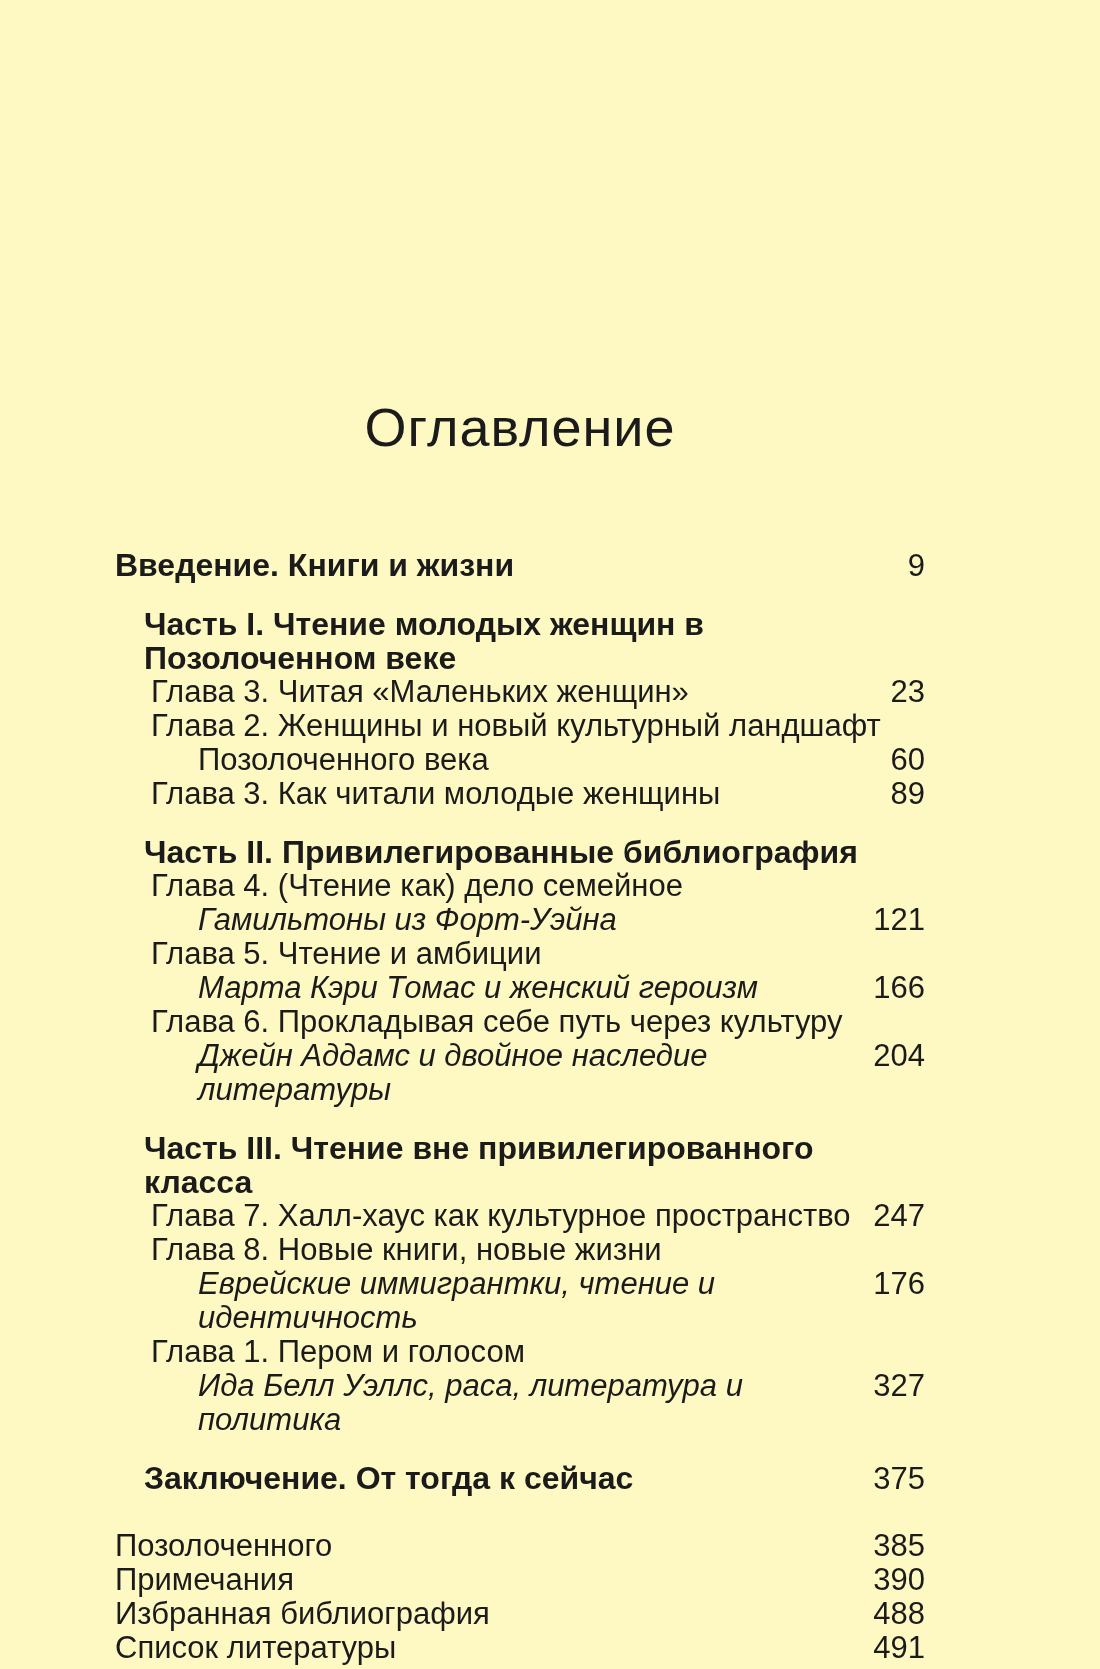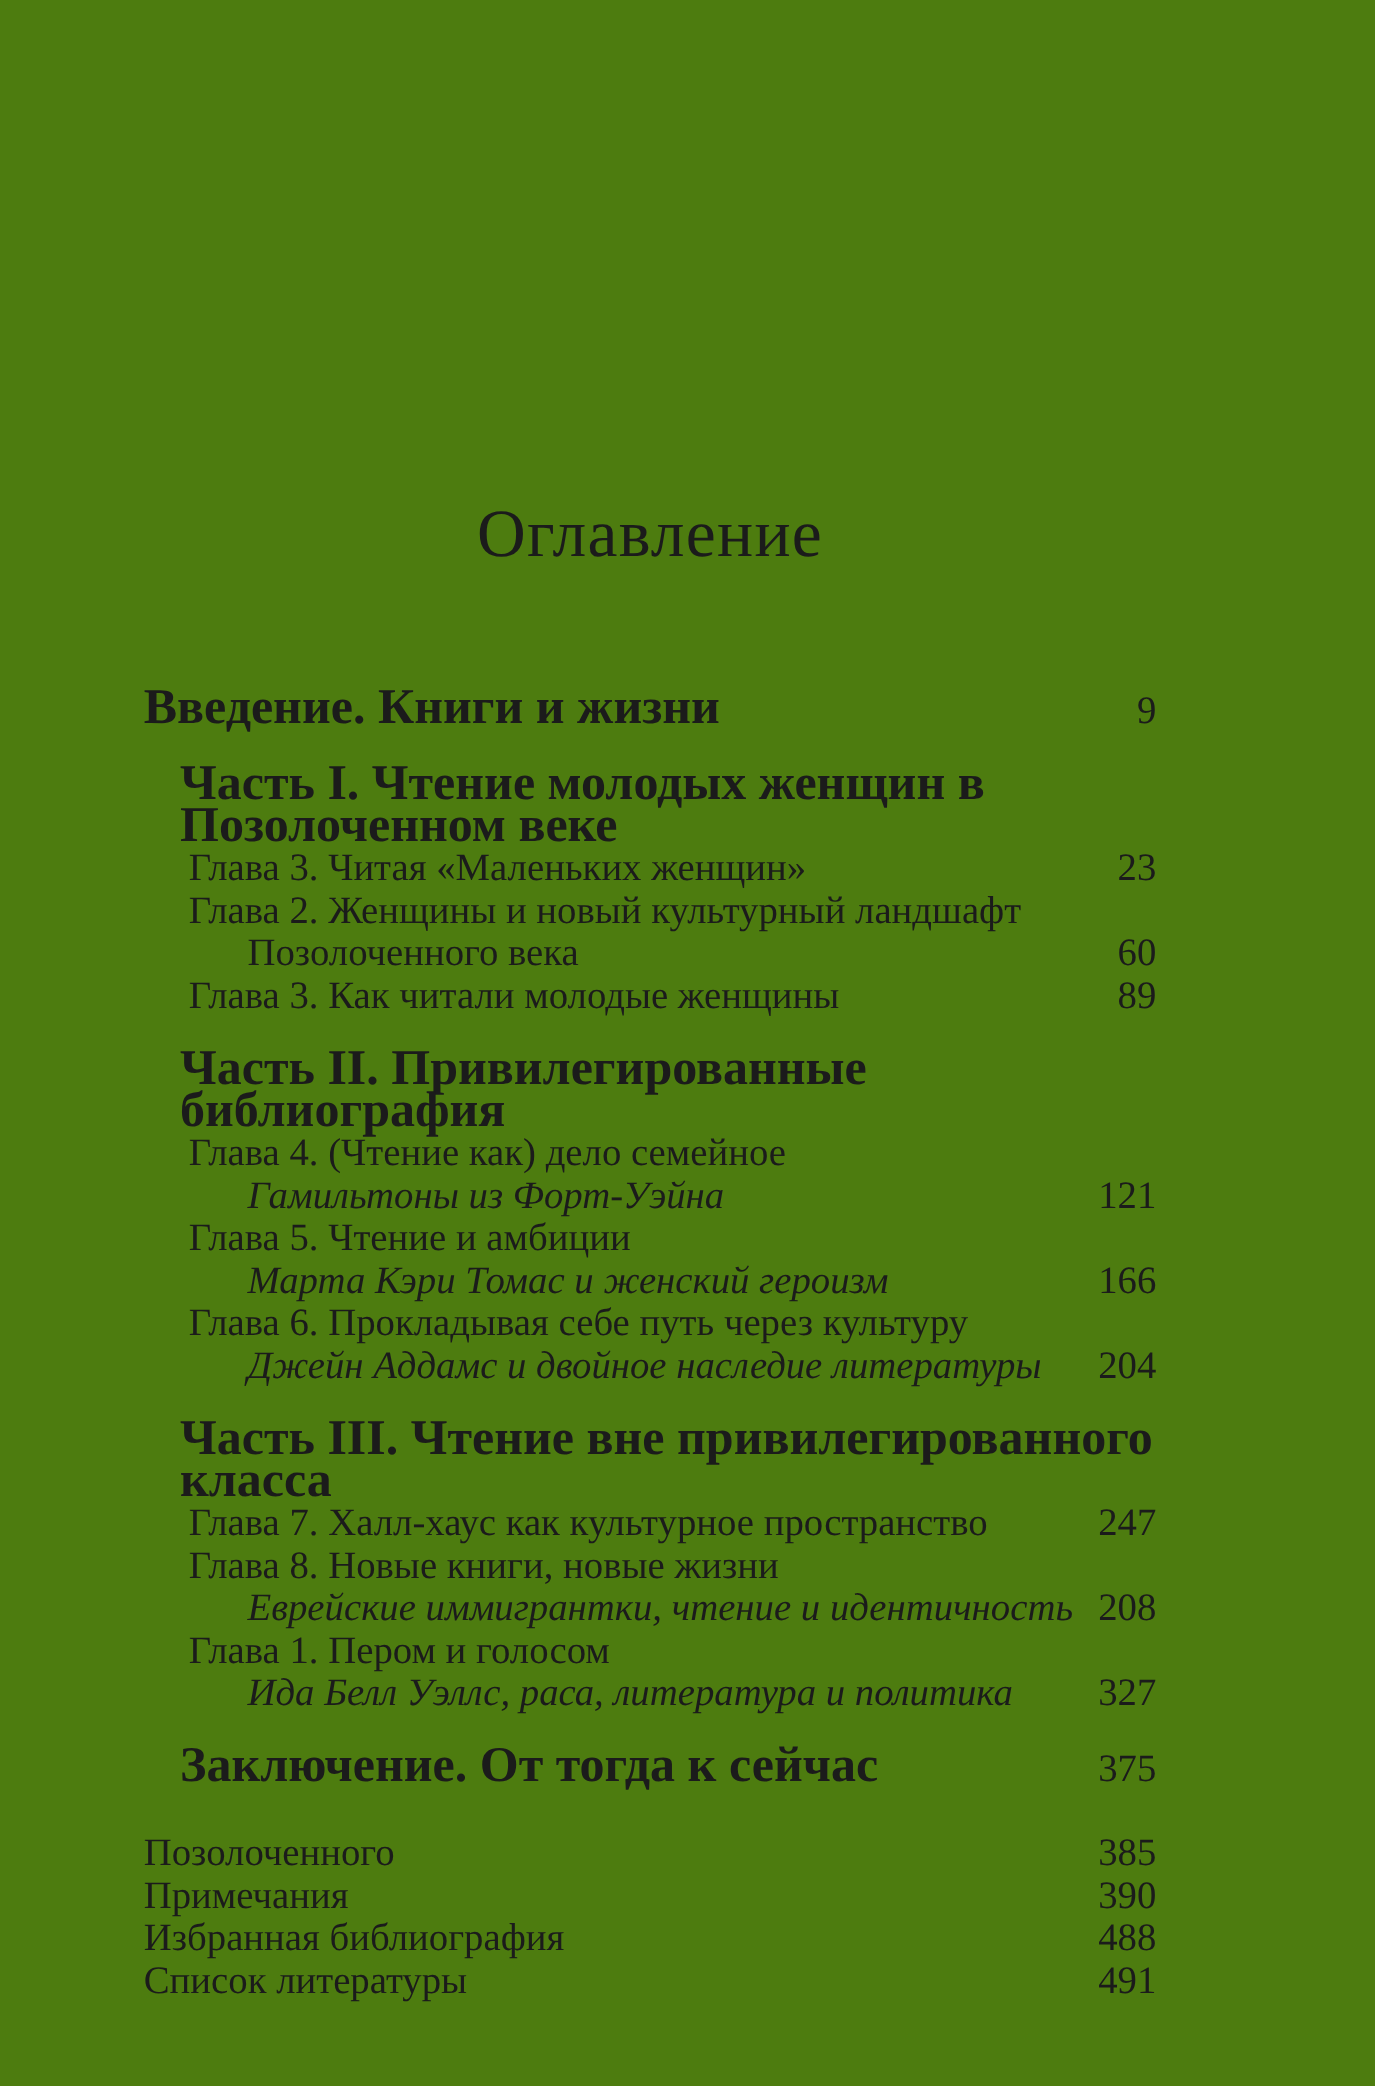--- a/index.html
+++ b/index.html
@@ -4,23 +4,23 @@
 <style>
   html, body {
     margin: 0;
     padding: 0;
     background: #ffffff;
   }
   .sheet {
     position: relative;
     width: 1100px;
     height: 1669px;
-    background: #4d7c0f;
+    background: #fef9c3;
     color: #1b1b1b;
-    font-family: Liberation Serif, serif;
+    font-family: Liberation Sans, sans-serif;
     overflow: hidden;
   }
   .page-title {
     position: absolute;
     top: 396px;
     left: 115px;
     width: 810px;
     margin: 0;
     text-align: center;
     font-size: 54px;
@@ -38,21 +38,21 @@
     display: flex;
     align-items: baseline;
     font-size: 31px;
     line-height: 34px;
   }
   .toc-row.gap-section { margin-top: 24px; margin-left: 29px; }
   .toc-row.gap-big     { margin-top: 33px; }
   .toc-row .label { flex: 1 1 auto; }
   .toc-row.bold .label {
     font-weight: bold;
-    font-size: 40px;
+    font-size: 32px;
   }
   .toc-row.italic .label { font-style: italic; }
   .toc-row .indent-1 { padding-left: 36px; }
   .toc-row .indent-2 { padding-left: 83px; }
   .toc-row .page-num {
     flex: 0 0 auto;
     margin-left: 18px;
     font-weight: normal;
     font-style: normal;
     font-size: 31px;
@@ -117,21 +117,21 @@
       </div>
       <div class="toc-row">
         <span class="label indent-1">Глава 7. Халл-хаус как культурное пространство</span>
         <span class="page-num">247</span>
       </div>
       <div class="toc-row">
         <span class="label indent-1">Глава 8. Новые книги, новые жизни</span>
       </div>
       <div class="toc-row italic">
         <span class="label indent-2">Еврейские иммигрантки, чтение и идентичность</span>
-        <span class="page-num">208</span>
+        <span class="page-num">176</span>
       </div>
       <div class="toc-row">
         <span class="label indent-1">Глава 1. Пером и голосом</span>
       </div>
       <div class="toc-row italic">
         <span class="label indent-2">Ида Белл Уэллс, раса, литература и политика</span>
         <span class="page-num">327</span>
       </div>
       <div class="toc-row bold gap-section">
         <span class="label">Заключение. От тогда к сейчас</span>

